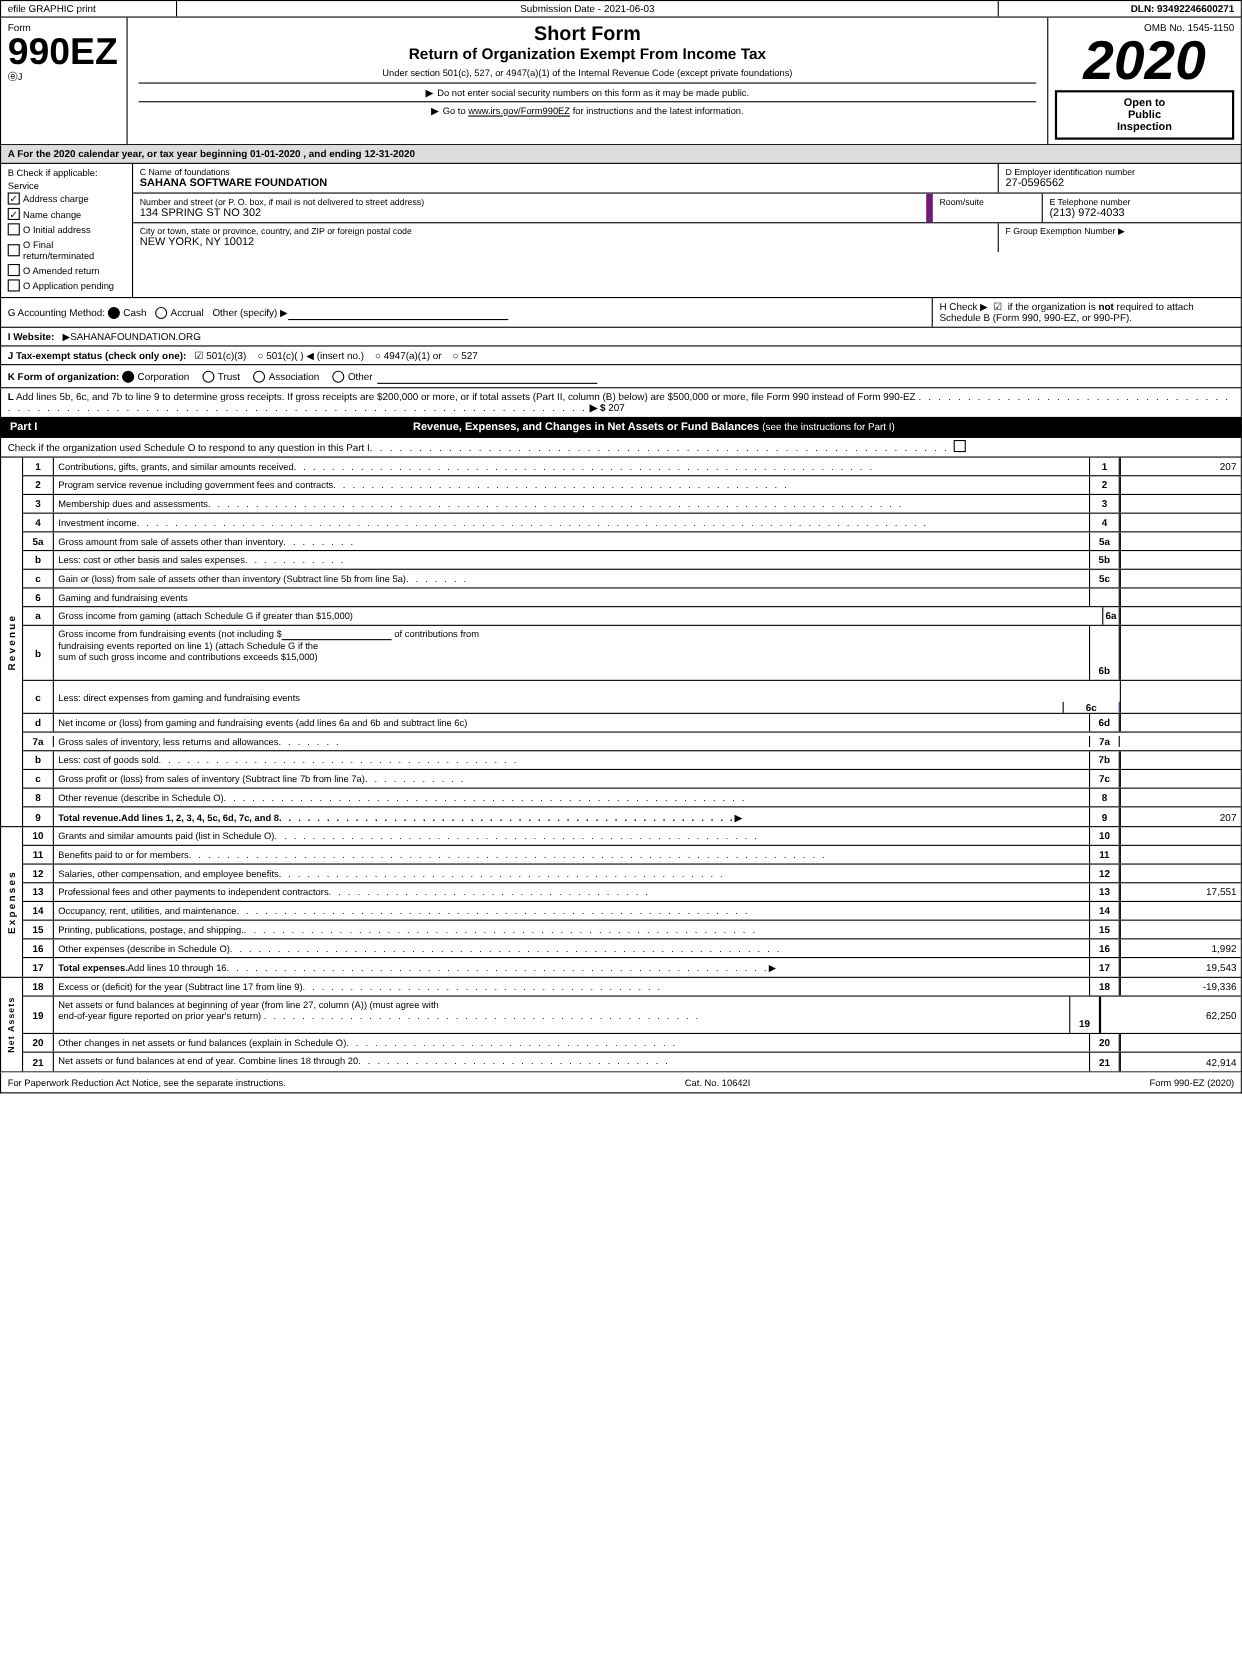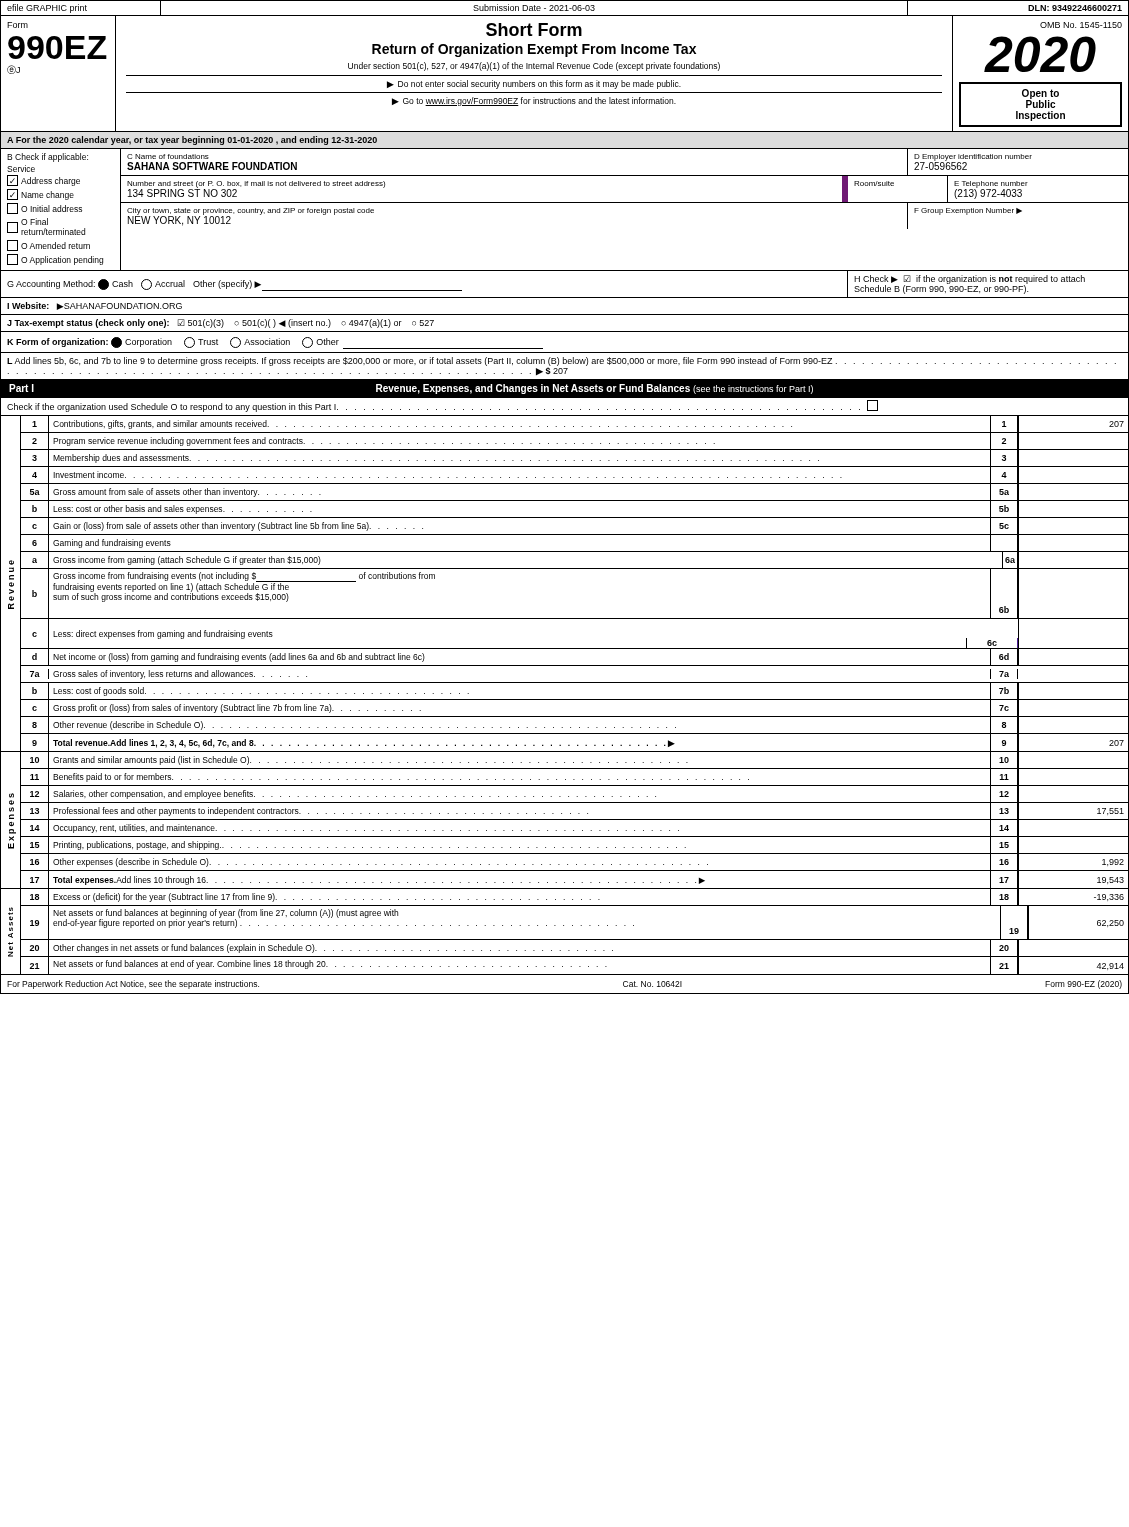--- a/index.html
+++ b/index.html
@@ -521,21 +521,21 @@
         <div style="width:110px; border-left:1px solid #000; display:flex; align-items:center; justify-content:flex-end; padding-right:4px; font-size:9px;">-19,336</div>
       </div>
 
       <div style="display:flex; border-bottom:1px solid #000; min-height:34px;">
         <div style="width:28px; border-right:1px solid #000; display:flex; align-items:center; justify-content:center; font-size:9px; font-weight:bold;">19</div>
         <div style="flex:1; font-size:8.5px; padding:2px 4px;">
           Net assets or fund balances at beginning of year (from line 27, column (A)) (must agree with<br>
           end-of-year figure reported on prior year's return) <span style="letter-spacing:2px;"> . . . . . . . . . . . . . . . . . . . . . . . . . . . . . . . . . . . . . . . . . . . . . .</span>
         </div>
         <div style="width:28px; border-left:1px solid #000; border-right:1px solid #000; display:flex; align-items:flex-end; justify-content:center; font-size:9px; font-weight:bold; padding-bottom:3px;">19</div>
-        <div style="width:100px; border-left:1px solid #000; display:flex; align-items:center; justify-content:flex-end; padding-right:4px; font-size:9px;">62,250</div>
+        <div style="width:128px; border-left:1px solid #000; display:flex; align-items:center; justify-content:flex-end; padding-right:4px; font-size:9px;">62,250</div>
       </div>
 
       <div style="display:flex; border-bottom:1px solid #000; min-height:17px;">
         <div style="width:28px; border-right:1px solid #000; display:flex; align-items:center; justify-content:center; font-size:9px; font-weight:bold;">20</div>
         <div style="flex:1; font-size:8.5px; padding:2px 4px; display:flex; align-items:center;">
           Other changes in net assets or fund balances (explain in Schedule O) <span style="letter-spacing:2px;"> . . . . . . . . . . . . . . . . . . . . . . . . . . . . . . . . . . .</span>
         </div>
         <div style="width:28px; border-left:1px solid #000; border-right:1px solid #000; display:flex; align-items:center; justify-content:center; font-size:9px; font-weight:bold;">20</div>
         <div style="width:110px; border-left:1px solid #000; display:flex; align-items:center; justify-content:flex-end; padding-right:4px; font-size:9px;"></div>
       </div>

